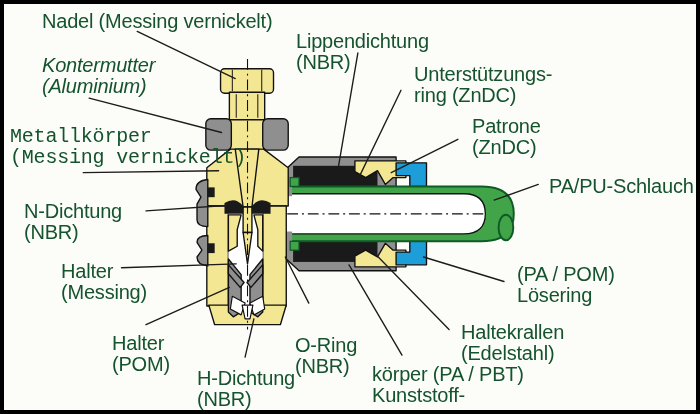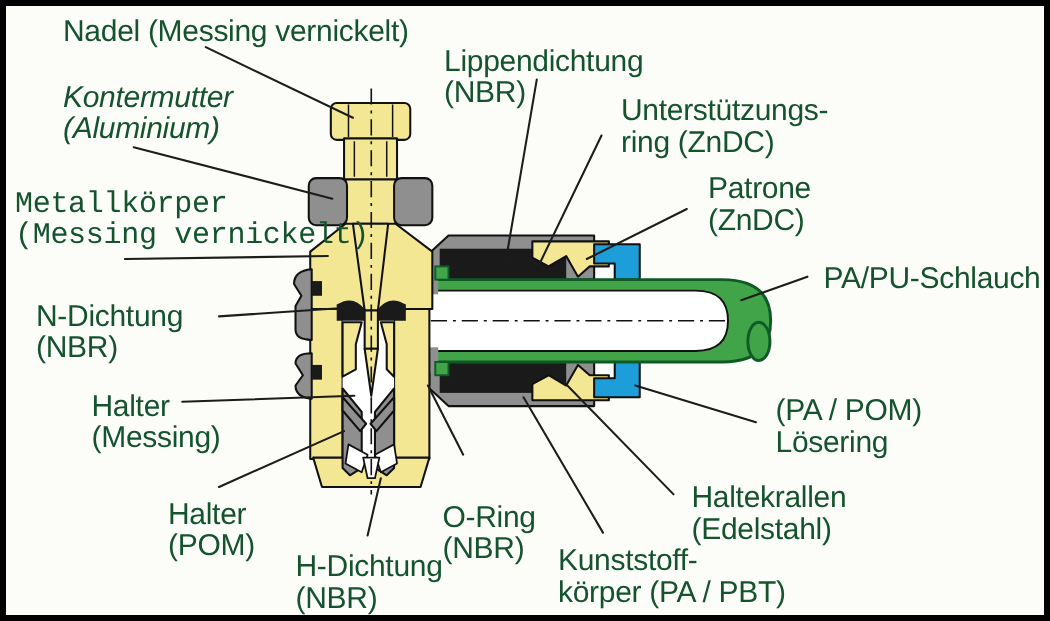--- a/index.html
+++ b/index.html
@@ -185,16 +185,16 @@
 </div>
 <div class="label" style="left:513px;top:260px;">
   <span class="ln">(PA / POM)</span>
   <span class="ln">Lösering</span>
 </div>
 <div class="label" style="left:457px;top:318px;">
   <span class="ln">Haltekrallen</span>
   <span class="ln">(Edelstahl)</span>
 </div>
 <div class="label" style="left:368px;top:360px;">
+  <span class="ln">körper (PA / PBT)</span>
   <span class="ln">Kunststoff-</span>
-  <span class="ln">körper (PA / PBT)</span>
 </div>
 </div>
 
 </body></html>

